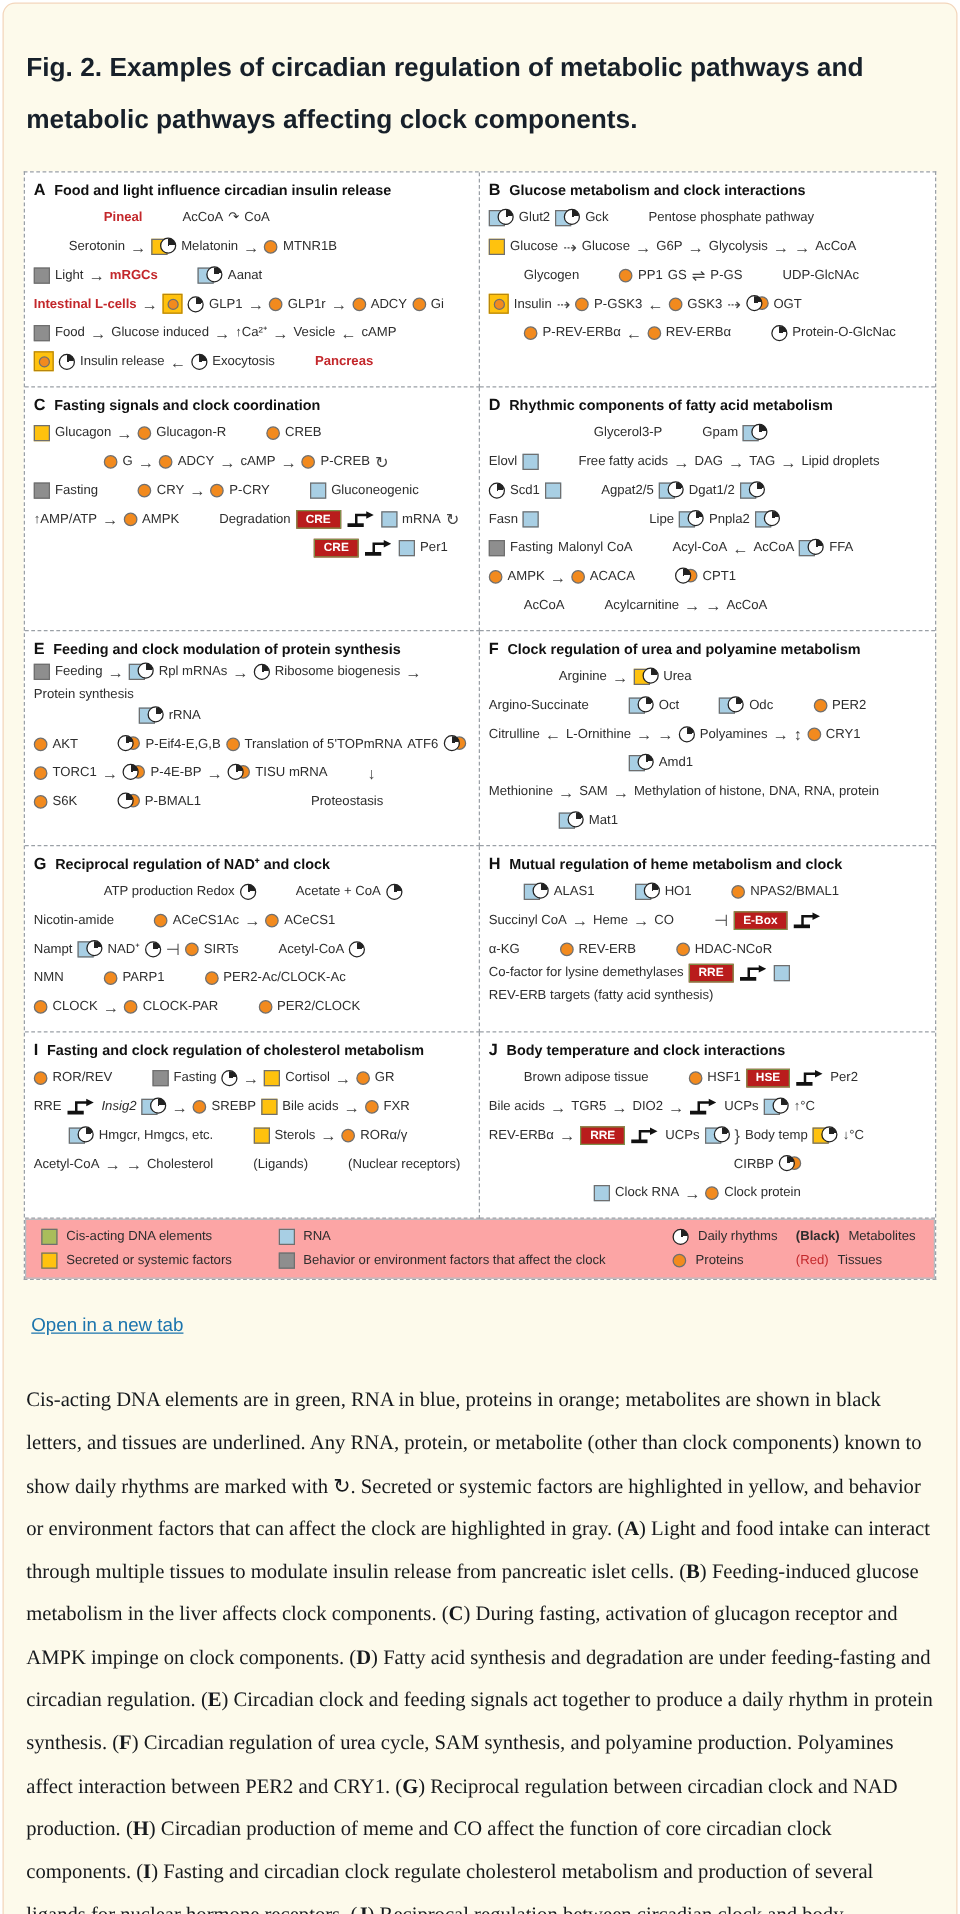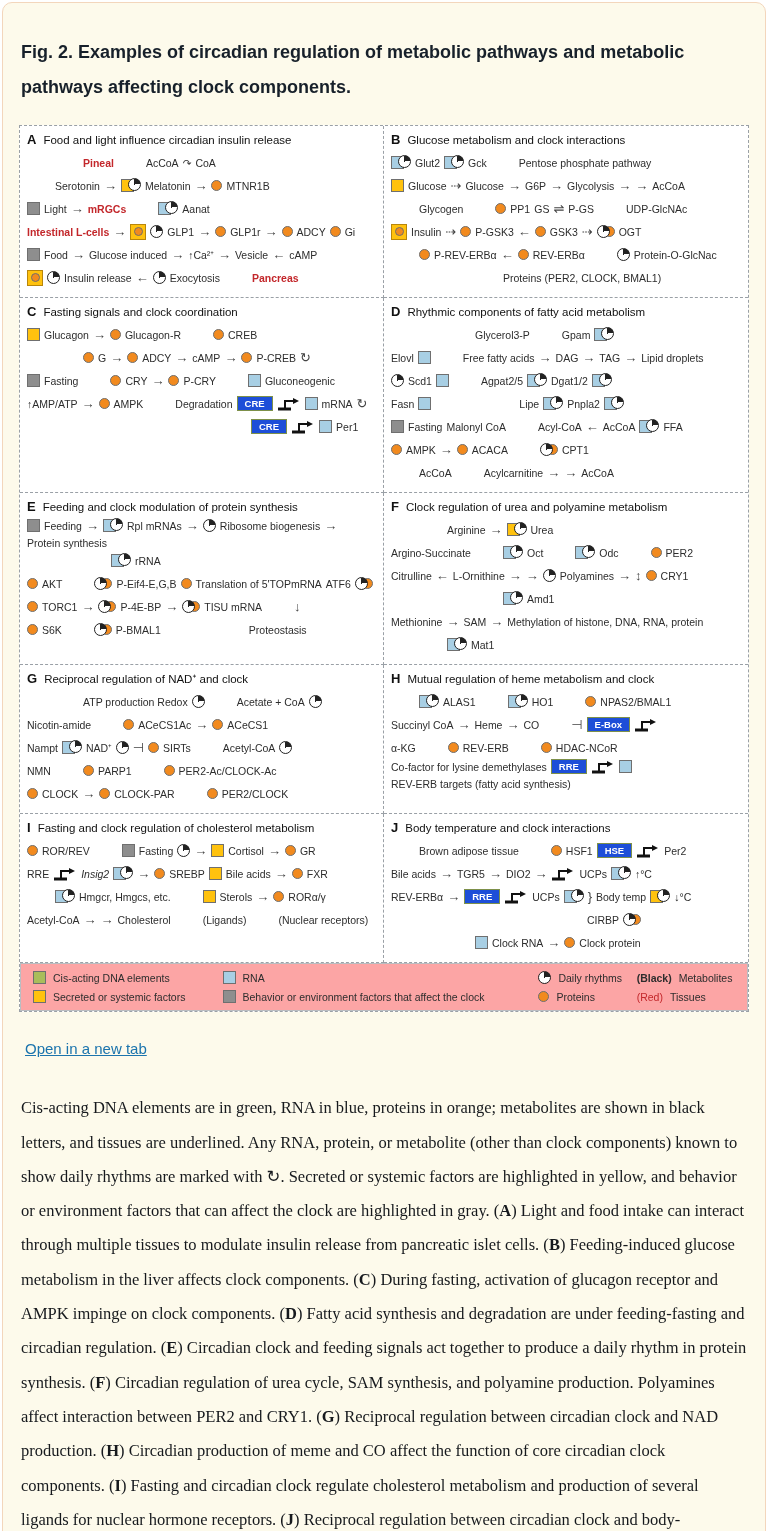--- a/index.html
+++ b/index.html
@@ -1,26 +1,26 @@
 <!DOCTYPE html>
 <html><head>
 <meta charset="utf-8">
 <style>
   html,body{margin:0;padding:0;background:#fff;font-family:"Liberation Sans",sans-serif;}
   .card{box-sizing:border-box;width:764px;min-height:1527px;margin:2px auto;background:#FDFAEB;
         border:1px solid #F3D6BC;border-radius:10px;padding:22px 16px 30px;}
-  .fig-title{font-size:18px;font-weight:600;color:#17202a;line-height:1.95;margin:10px 2px 20px;}
+  .fig-title{font-size:21px;font-weight:600;color:#17202a;line-height:1.95;margin:10px 2px 20px;}
   
   .figure{background:#fff;border:1px dashed #9aa0a6;}
   .panels{display:grid;grid-template-columns:1fr 1fr;}
   .panel{border-bottom:1px dashed #9aa0a6;padding:4px 7px 8px;min-height:132px;box-sizing:border-box;}
   .panel:nth-child(odd){border-right:1px dashed #9aa0a6;}
   .phead{display:flex;gap:7px;align-items:baseline;margin:2px 0 4px;}
   .pletter{font-weight:700;font-size:13px;color:#111;}
-  .ptitle{font-weight:400;font-size:11.5px;color:#111;}
+  .ptitle{font-weight:700;font-size:11.5px;color:#111;}
   .prow{display:flex;align-items:center;gap:4px;min-height:23px;flex-wrap:wrap;font-size:10.5px;color:#2d2d2d;}
   .txt{line-height:1.15;}
   .b{font-weight:700;}
   .redbold{color:#C3272B;font-weight:700;}
   .redplain{color:#C3272B;}
   .italic{font-style:italic;}
   .spacer{display:inline-block;width:24px;height:1px;flex:none;}
   .arw{color:#444;font-size:13px;line-height:1;flex:none;}
   
   .sq{width:13px;height:13px;border:1px solid #6f6f6f;display:inline-block;box-sizing:border-box;flex:none;}
@@ -34,21 +34,21 @@
       background:conic-gradient(#222 0 80deg,#fff 80deg 360deg);box-sizing:border-box;}
   .sqck{position:relative;display:inline-block;width:20px;height:15px;flex:none;}
   .sqck .sq{position:absolute;left:0;top:1px;}
   .sqck .ck{position:absolute;right:0;top:0;}
   .ckd{position:relative;display:inline-block;width:18px;height:14px;flex:none;}
   .ckd .od{position:absolute;right:0;top:1px;}
   .ckd .ck{position:absolute;left:0;top:0;}
   .ysod{position:relative;width:16px;height:16px;border:1px solid #b8860b;background:#FFC20E;
         display:inline-flex;align-items:center;justify-content:center;box-sizing:border-box;flex:none;}
   .ysod .inner{width:9px;height:9px;border-radius:50%;background:#F28A1E;border:1px solid #6f6f6f;box-sizing:border-box;}
-  .gnbox{background:#1d4ed8;border:1px solid #7d904a;color:#fff;font-weight:700;font-size:9.5px;
+  .gnbox{background:#b91c1c;border:1px solid #7d904a;color:#fff;font-weight:700;font-size:9.5px;
          padding:1px 7px;display:inline-block;flex:none;}
   .prom{display:inline-block;flex:none;line-height:0;}
   
   .legend{border:1px solid #b9bdc1;background:#fca5a5;padding:7px 12px;display:grid;
           grid-template-columns:27% 45% 14% 14%;row-gap:6px;font-size:10.5px;align-items:center;color:#2d2d2d;}
   .legitem{display:flex;gap:7px;align-items:center;}
   
   .open-link{display:block;text-align:left;color:#1b74ad;text-decoration:underline;font-size:15px;
              margin:28px 6px 34px;cursor:pointer;}
   .caption{font-family:"Liberation Serif",serif;font-size:16.5px;line-height:2.08;color:#16191d;margin:0 2px;}
@@ -208,27 +208,20 @@
           <div class="prow">
             <span class="spacer"></span>
             <span class="od"></span>
             <span class="txt">P-REV-ERBα</span>
             <span class="arw">←</span>
             <span class="od"></span>
             <span class="txt">REV-ERBα</span>
             <span class="spacer"></span>
             <span class="ck"></span>
             <span class="txt">Protein-O-GlcNac</span>
-          </div>
-          <div class="prow">
-            <span class="spacer"></span>
-            <span class="spacer"></span>
-            <span class="spacer"></span>
-            <span class="spacer"></span>
-            <span class="txt">Proteins (PER2, CLOCK, BMAL1)</span>
           </div>
         </section>
         <section class="panel">
           <div class="phead">
             <span class="pletter">C</span>
             <span class="ptitle">Fasting signals and clock coordination</span>
           </div>
           <div class="prow">
             <span class="sq ys"></span>
             <span class="txt">Glucagon</span>

